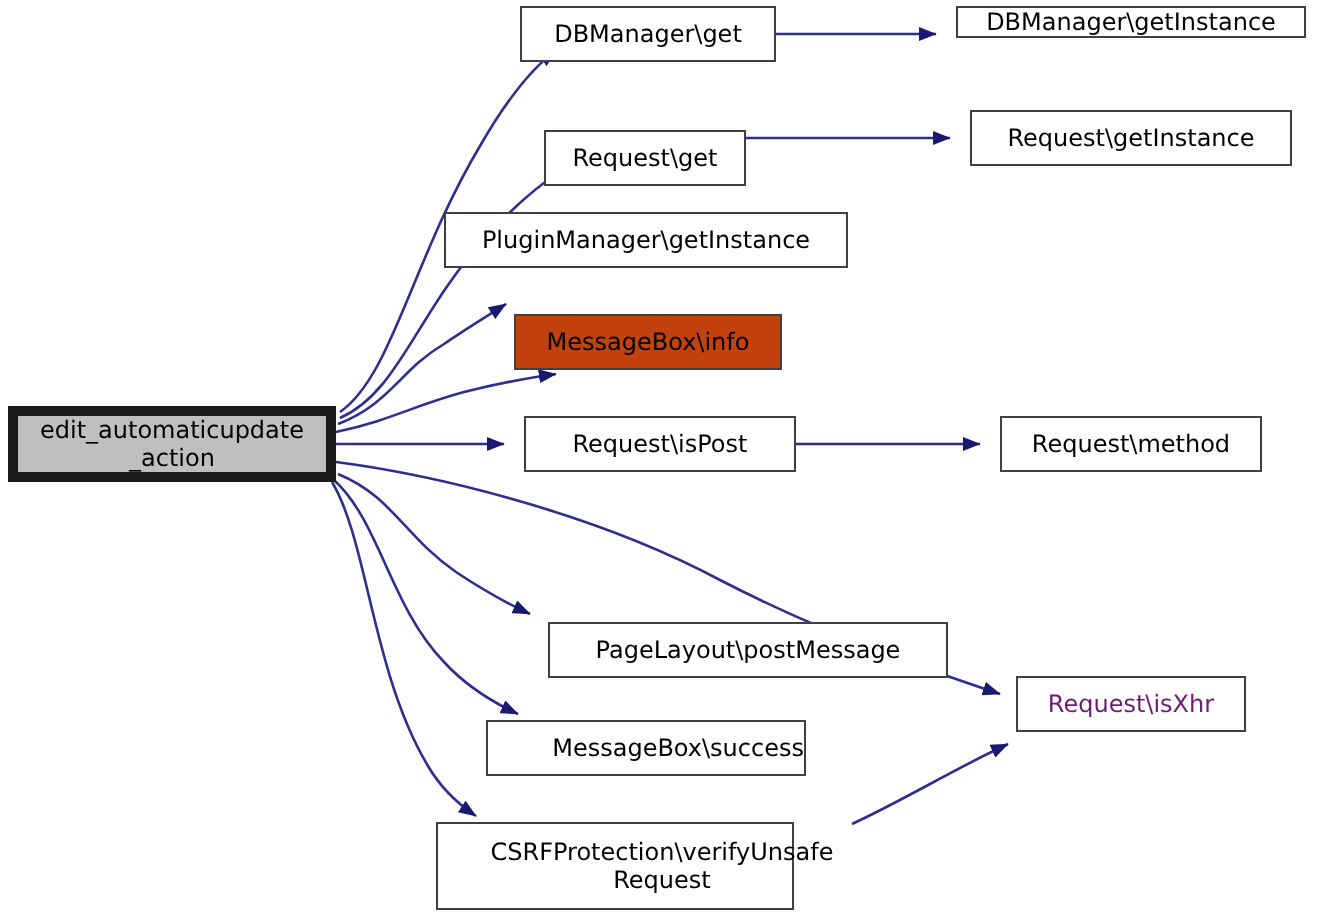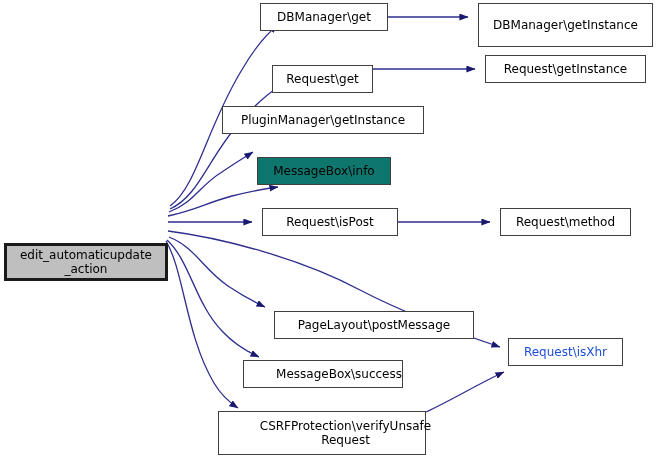--- a/index.html
+++ b/index.html
@@ -35,22 +35,21 @@
     display: flex;
     align-items: center;
     justify-content: center;
     text-align: center;
     white-space: pre-line;
     letter-spacing: 0px;
     z-index: 5;
   }
   .node.root {
     background: #bfbfbf;
-    border: 3px solid #4d7c0f;
-    margin-top: 40px;
+    border: 5px solid #4d7c0f;
   }
 </style>
 </head>
 <body>
 
 <div id="callgraph" style="width: 660px; height: 458px; background: rgb(255, 255, 255);">
 
   <svg id="edge-layer" viewBox="0 0 660 458" xmlns="http://www.w3.org/2000/svg" width="660" height="458">
     <defs>
       <marker id="arrowhead" markerWidth="9" markerHeight="7" refX="8.6" refY="3.5" orient="auto" markerUnits="userSpaceOnUse">
@@ -71,27 +70,27 @@
         <path d="M373,69 L475,69" fill="none" stroke="#2e2e8f" stroke-width="1.3" marker-end="url(#arrowhead)"></path>
         <path d="M384,222 L490,222" fill="none" stroke="#2e2e8f" stroke-width="1.3" marker-end="url(#arrowhead)"></path>
         <path d="M426,412 C452,400 478,384 504,372" fill="none" stroke="#2e2e8f" stroke-width="1.3" marker-end="url(#arrowhead)"></path>
       </g>
   </svg>
 
   <div id="nodes-group">
       <div class="node root" style="left: 4px; top: 203px; width: 164px; height: 38px; background: rgb(191, 191, 191); border-color: rgb(26, 26, 26); color: rgb(0, 0, 0);"><span>edit_automaticupdate
 _action</span></div>
       <div class="node" style="left: 260px; top: 3px; width: 128px; height: 28px; background: rgb(255, 255, 255); border-color: rgb(64, 64, 64); color: rgb(0, 0, 0);"><span>DBManager\get</span></div>
-      <div class="node" style="left: 478px; top: 3px; width: 175px; height: 44px; background: rgb(255, 255, 255); border-color: rgb(64, 64, 64); color: rgb(0, 0, 0);"><span>DBManager\getInstance</span></div>
+      <div class="node" style="left: 478px; top: 3px; width: 175px; height: 16px; background: rgb(255, 255, 255); border-color: rgb(64, 64, 64); color: rgb(0, 0, 0);"><span>DBManager\getInstance</span></div>
       <div class="node" style="left: 272px; top: 55px; width: 101px; height: 28px; background: rgb(255, 255, 255); border-color: rgb(64, 64, 64); color: rgb(0, 0, 0); margin-top: 10px;"><span>Request\get</span></div>
       <div class="node" style="left: 485px; top: 55px; width: 161px; height: 28px; background: rgb(255, 255, 255); border-color: rgb(64, 64, 64); color: rgb(0, 0, 0);"><span>Request\getInstance</span></div>
       <div class="node" style="left: 222px; top: 106px; width: 202px; height: 28px; background: rgb(255, 255, 255); border-color: rgb(64, 64, 64); color: rgb(0, 0, 0);"><span>PluginManager\getInstance</span></div>
-      <div class="node" style="left: 257px; top: 157px; width: 134px; height: 28px; background: #0f766e; border-color: rgb(64, 64, 64); color: rgb(0, 0, 0);"><span>MessageBox\info</span></div>
+      <div class="node" style="left: 257px; top: 157px; width: 134px; height: 28px; background: #c2410c; border-color: rgb(64, 64, 64); color: rgb(0, 0, 0);"><span>MessageBox\info</span></div>
       <div class="node" style="left: 262px; top: 208px; width: 136px; height: 28px; background: rgb(255, 255, 255); border-color: rgb(64, 64, 64); color: rgb(0, 0, 0);"><span>Request\isPost</span></div>
       <div class="node" style="left: 500px; top: 208px; width: 131px; height: 28px; background: rgb(255, 255, 255); border-color: rgb(64, 64, 64); color: rgb(0, 0, 0);"><span>Request\method</span></div>
       <div class="node" style="left: 231px; top: 311px; width: 200px; height: 28px; background: rgb(255, 255, 255); border-color: rgb(64, 64, 64); color: rgb(0, 0, 0); margin-left: 43px;"><span>PageLayout\postMessage</span></div>
-      <div class="node" style="left: 508px; top: 338px; width: 115px; height: 28px; background: rgb(255, 255, 255); border-color: rgb(64, 64, 64); color: #1d4ed8;"><span>Request\isXhr</span></div>
+      <div class="node" style="left: 508px; top: 338px; width: 115px; height: 28px; background: rgb(255, 255, 255); border-color: rgb(64, 64, 64); color: #701a75;"><span>Request\isXhr</span></div>
       <div class="node" style="left: 243px; top: 360px; width: 160px; height: 28px; background: rgb(255, 255, 255); border-color: rgb(64, 64, 64); color: rgb(0, 0, 0); justify-content: flex-end;"><span>MessageBox\success</span></div>
-      <div class="node" style="left: 218px; top: 411px; width: 208px; height: 44px; background: rgb(255, 255, 255); border-color: rgb(64, 64, 64); color: rgb(0, 0, 0); padding-left: 47px;"><span>CSRFProtection\verifyUnsafe
+      <div class="node" style="left: 218px; top: 411px; width: 179px; height: 44px; background: rgb(255, 255, 255); border-color: rgb(64, 64, 64); color: rgb(0, 0, 0); padding-left: 47px;"><span>CSRFProtection\verifyUnsafe
 Request</span></div>
     </div>
 
 </div>
 
 </body></html>

